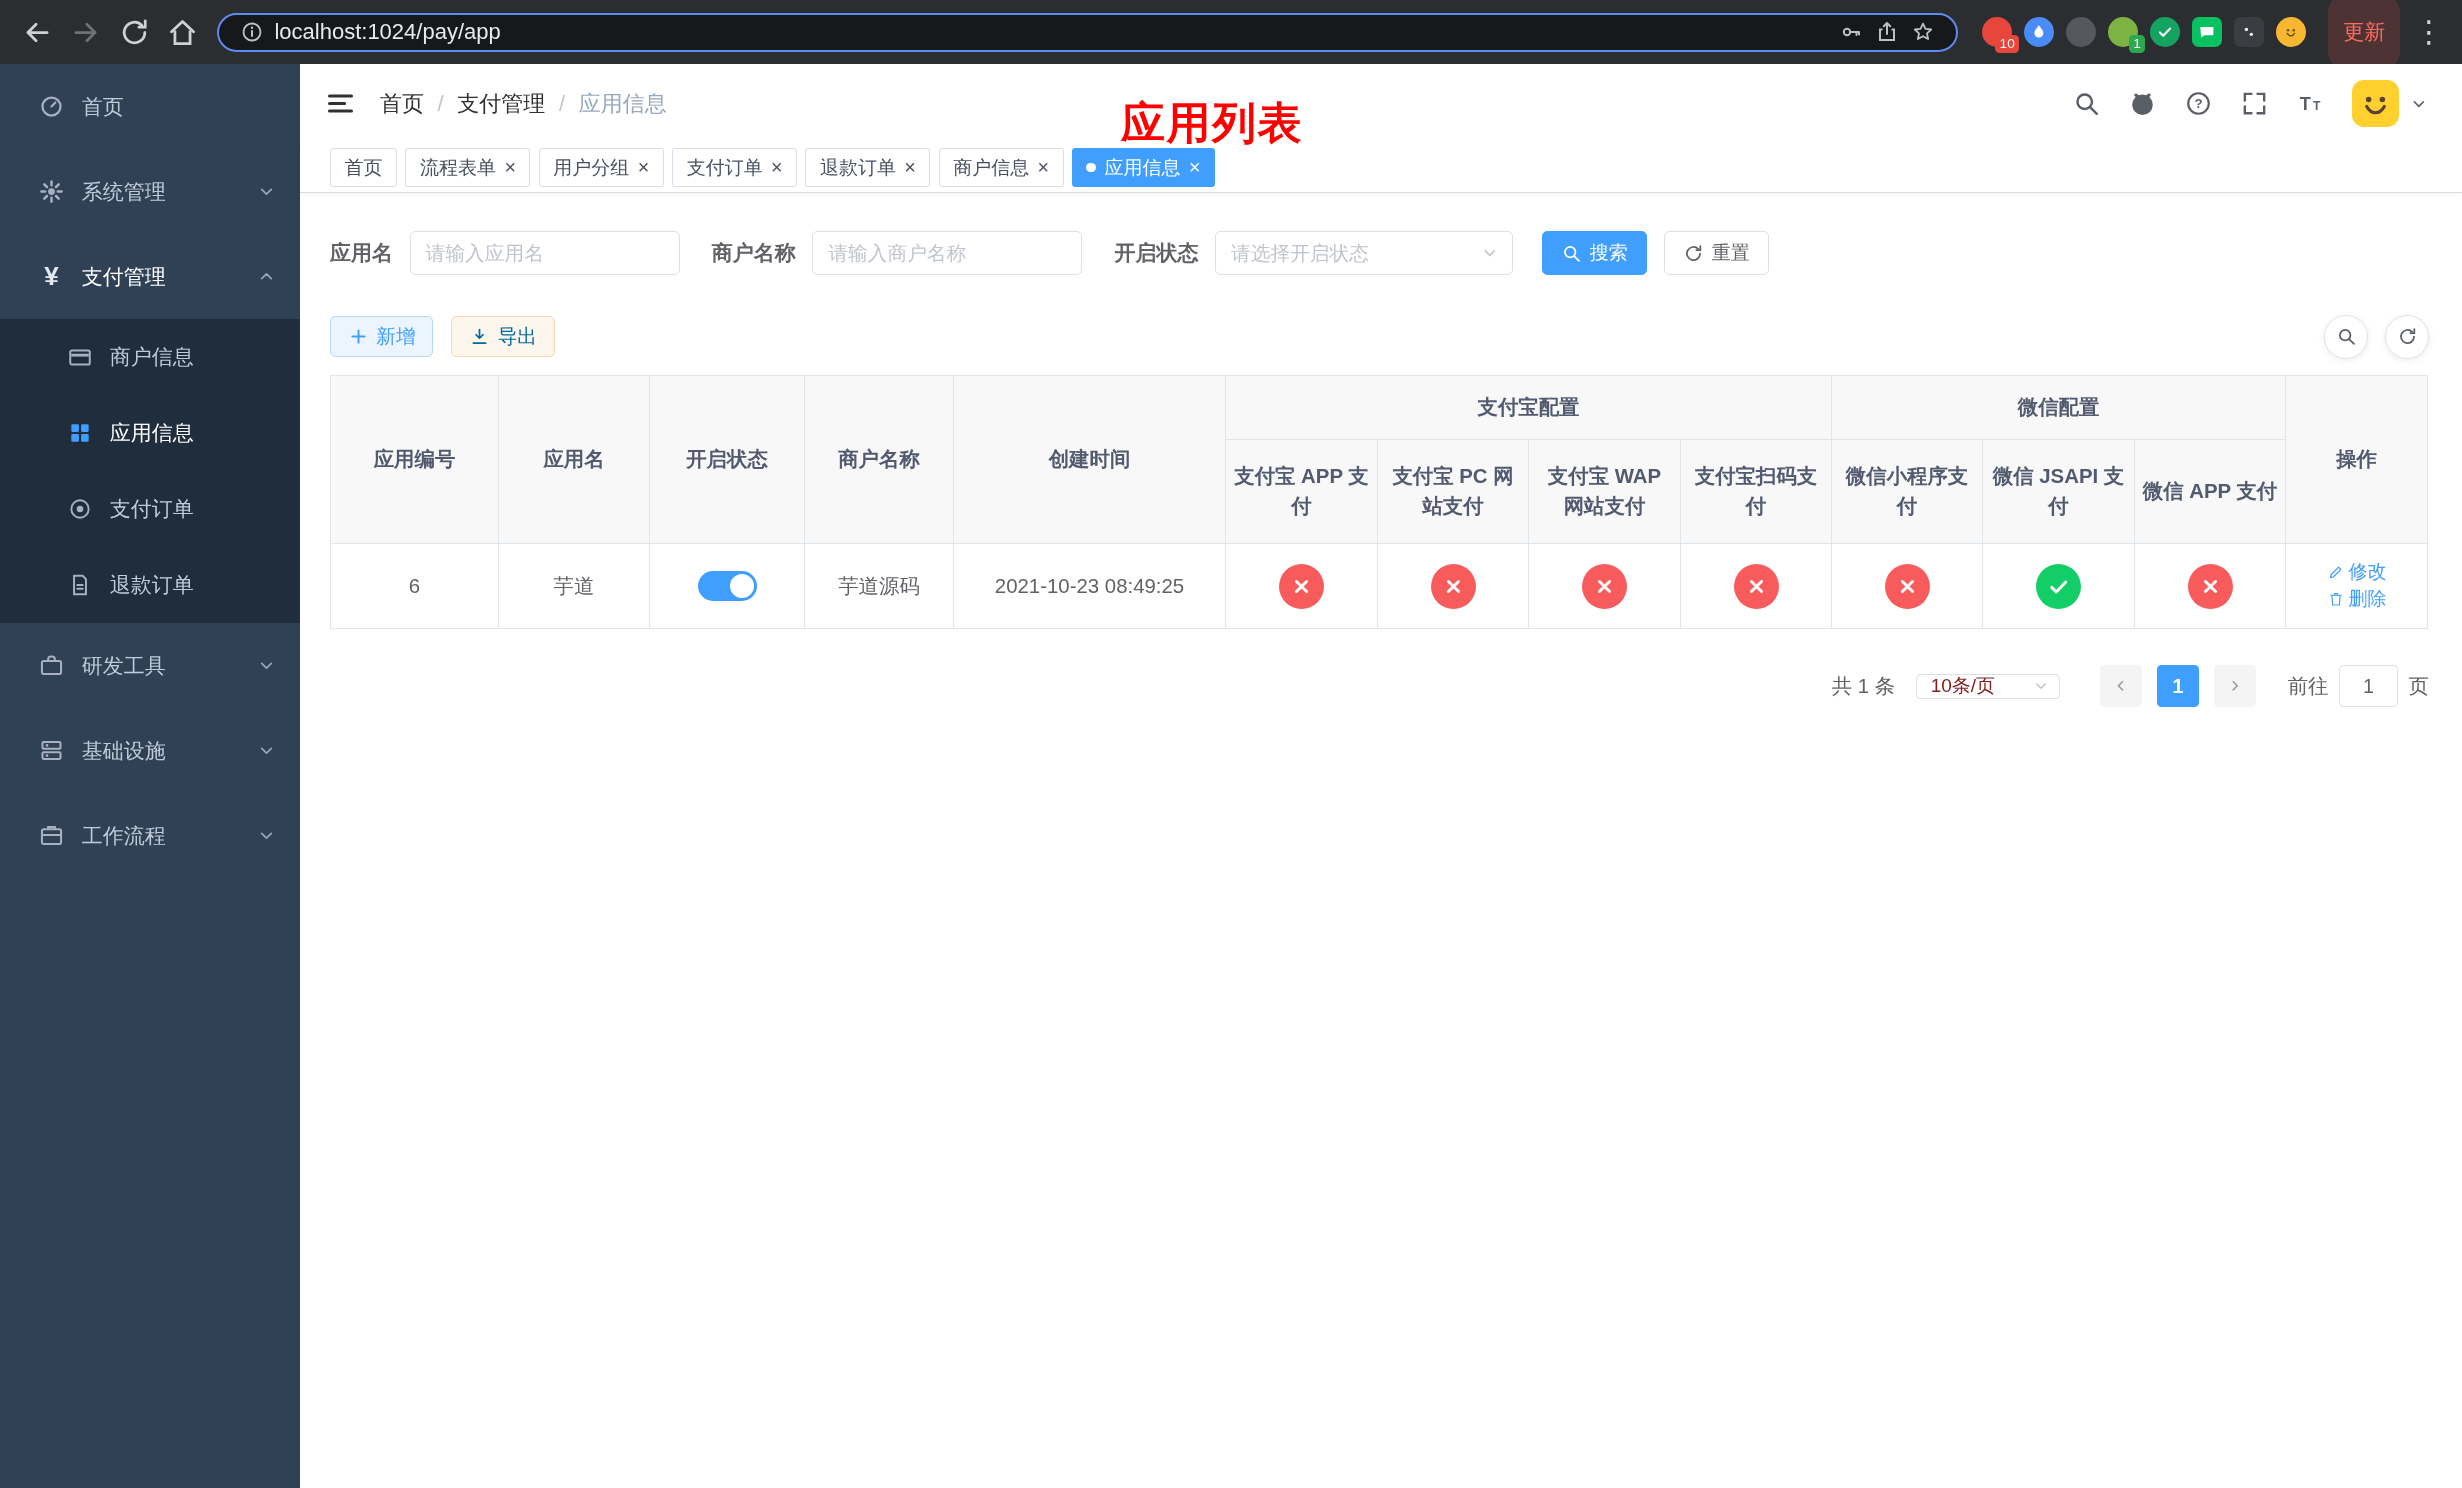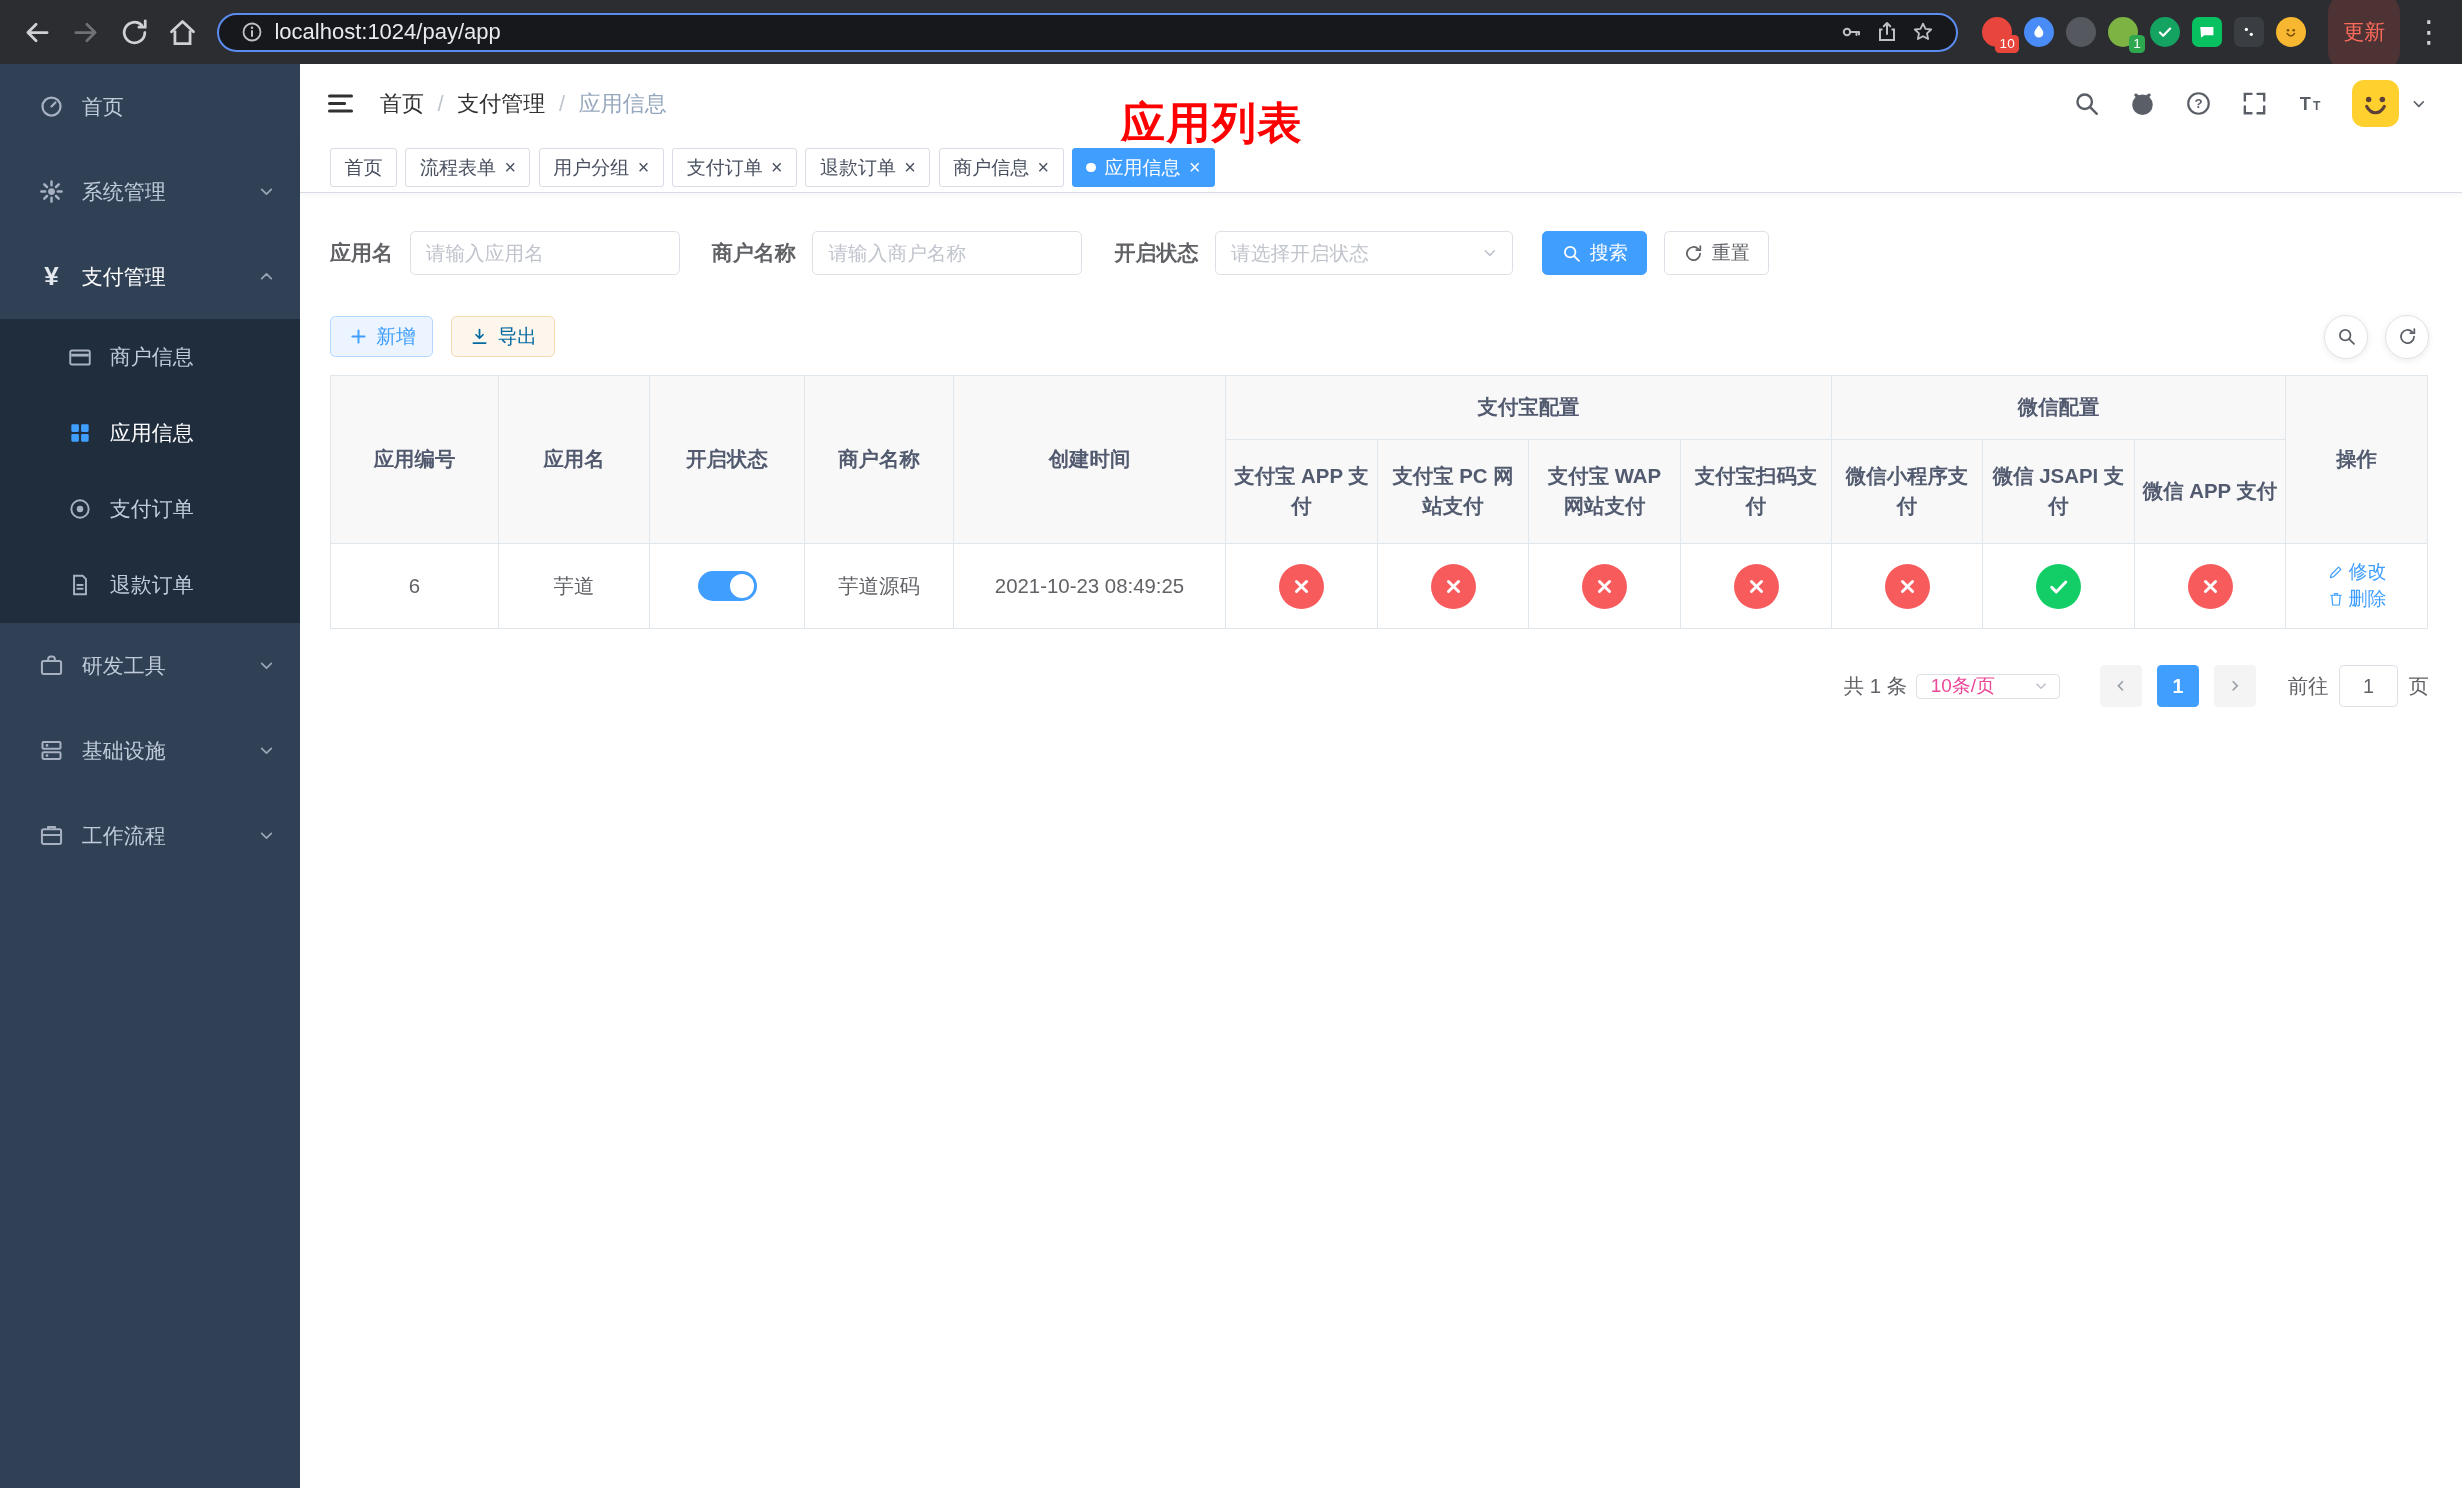--- a/index.html
+++ b/index.html
@@ -102,22 +102,22 @@
   .toggle.on::after { left:32px; }
   .status-circle { display:inline-flex; width:45px; height:45px; border-radius:50%; align-items:center; justify-content:center; vertical-align:middle; }
   .status-circle.no { background:#f85b5b; }
   .status-circle.yes { background:#13ce66; }
   .status-circle svg { width:27px; height:27px; }
   .actions .link { display:inline-flex; align-items:center; color:#409eff; font-size:19px; margin:0 6px; cursor:pointer; text-decoration:none; white-space:nowrap; }
   .actions .link svg { width:18px; height:18px; margin-right:3.8px; }
 
   
   .pagination { margin-top:36px; display:flex; align-items:center; justify-content:flex-end; font-size:20.4px; color:#606266; }
-  .pg-total { margin-right:9px; }
-  .pg-size { width:144px; height:25px; border:0.8px solid #dcdfe6; border-radius:4.5px; display:flex; align-items:center; padding:0 9px 0 13.6px; margin-right:32px; cursor:pointer; font-size:19px; color:#ec4899; }
+  .pg-total { margin-right:21px; }
+  .pg-size { width:144px; height:25px; border:0.8px solid #dcdfe6; border-radius:4.5px; display:flex; align-items:center; padding:0 9px 0 13.6px; margin-right:32px; cursor:pointer; font-size:19px; color:#7f1d1d; }
   .pg-size span { flex:1 1 auto; white-space:nowrap; }
   .pg-size .caret { width:18px; height:18px; color:#c0c4cc; flex:0 0 auto; }
   .pg-btn { width:42px; height:42px; border:none; border-radius:4.5px; background:#f4f4f5; color:#9aa0a8; display:flex; align-items:center; justify-content:center; margin:0 7.6px; cursor:pointer; font-family:inherit; }
   .pg-btn svg { width:19.7px; height:19.7px; }
   .pg-btn.page { background:#409eff; color:#fff; font-size:19.7px; font-weight:700; }
   .pg-goto-label { margin-left:24px; }
   .pg-goto { width:59px; height:42px; border:0.8px solid #dcdfe6; border-radius:4.5px; text-align:center; font-size:19.7px; color:#606266; margin:0 10.6px; outline:none; font-family:inherit; }
 </style>
 </head>
 <body>

